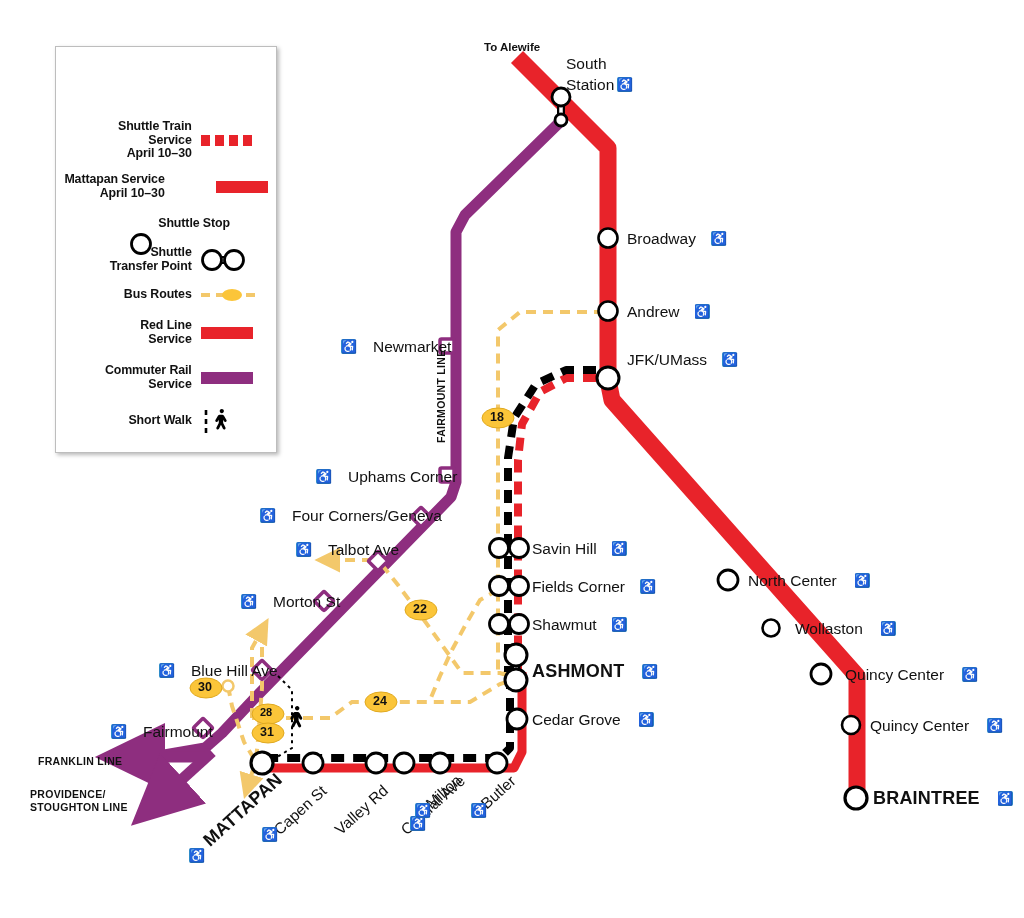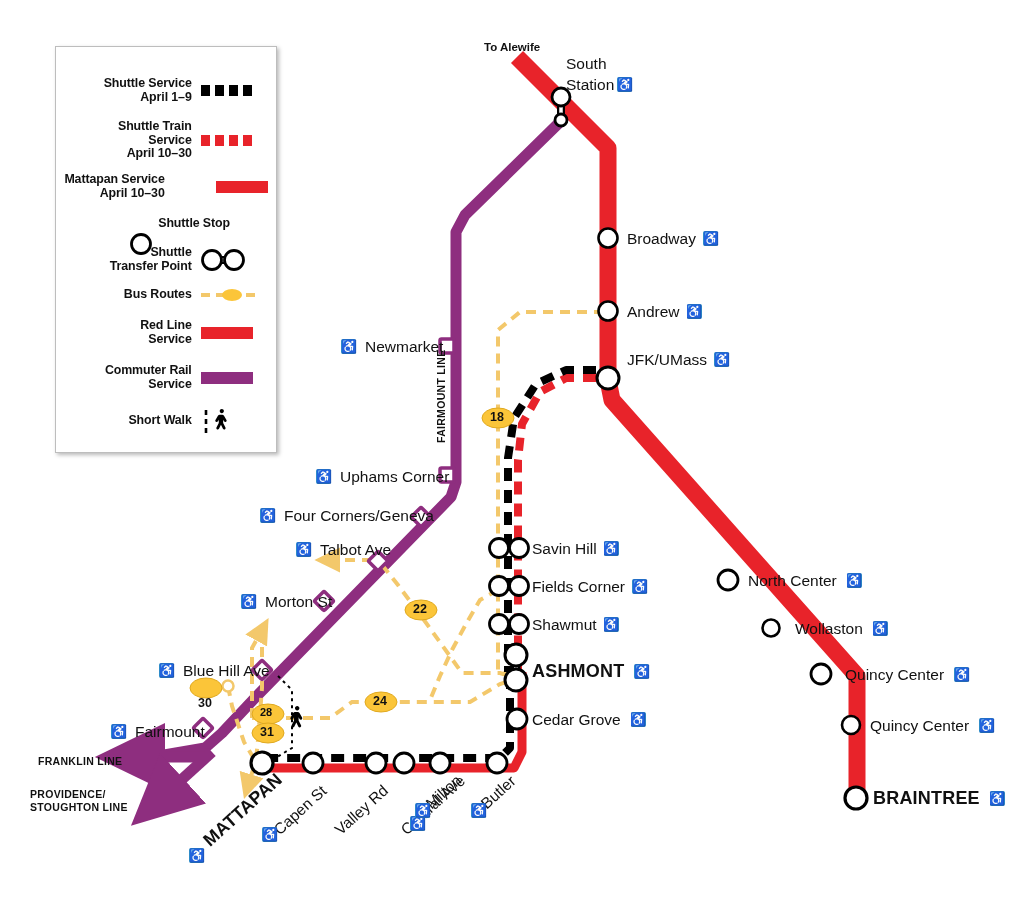--- a/index.html
+++ b/index.html
@@ -49,21 +49,21 @@
   .lbl.small{font-size:11.5px;font-weight:bold;}
   .lbl.tiny{font-size:10.5px;font-weight:bold;letter-spacing:.3px;}
   .rot{transform-origin:left top;}
 
   
   .acc{display:inline-block;width:15px;height:15px;vertical-align:-2px;
        background:#2E8BC9;border-radius:2px;position:relative;margin-left:3px;}
   .acc::after{content:"\267F";position:absolute;left:0;top:0;width:15px;height:15px;
        line-height:15px;text-align:center;font-size:13px;color:#fff;}
 
-  .row-lbl{display:inline-flex;align-items:center;gap:4px;}
+  .row-lbl{display:inline-flex;align-items:center;gap:12px;}
 </style>
 </head>
 <body>
 
 <div id="map-root">
 
   <svg id="map-svg" viewBox="0 0 1024 918" xmlns="http://www.w3.org/2000/svg">
     <defs>
       <marker id="arrowPurple" markerWidth="7" markerHeight="7" refX="3.2" refY="3.5" orient="auto" markerUnits="strokeWidth">
         <path d="M0,0.4 L6.4,3.5 L0,6.6 Z" fill="#8E2E7F"></path>
@@ -227,29 +227,20 @@
       </g>
     </g>
 
     <g transform="translate(288,706) scale(0.046)">
       <path fill="#000" d="M248 48c0 26.5-21.5 48-48 48s-48-21.5-48-48 21.5-48 48-48 48 21.5 48 48zM152 128c-17 0-32 9-40 24l-56 96c-9 15-4 35 11 44s35 4 44-11l20-34v70l-52 104c-8 16-2 35 14 43s35 2 43-14l45-90 45 90c8 16 27 22 43 14s22-27 14-43l-52-104v-70l20 34c9 15 29 20 44 11s20-29 11-44l-56-96c-8-15-23-24-40-24h-58z"></path>
     </g>
   </svg>
 
   <div id="legend">
 
-    <div class="legend-row" style="top:30px;">
-      <div class="legend-label">
-        <div>Shuttle Service</div>
-        <div>April 1–9</div>
-      </div>
-      <div class="legend-sym">
-          <span class="sw-dash-black"></span>
-        </div>
-    </div>
 
     <div class="legend-row" style="top:73px;">
       <div class="legend-label">
         <div>Shuttle Train</div>
         <div>Service</div>
         <div>April 10–30</div>
       </div>
       <div class="legend-sym">
           <span class="sw-dash-red"></span>
         </div>
@@ -489,15 +480,15 @@
         <span class="acc" style="margin-left:0;margin-right:5px;"></span>
         <span>Fairmount</span>
       </span>
   </div>
 
   <div class="lbl" style="left:490px;top:411px;font-size:12.5px;font-weight:bold;">18</div>
   <div class="lbl" style="left:413px;top:603px;font-size:12.5px;font-weight:bold;">22</div>
   <div class="lbl" style="left:373px;top:695px;font-size:12.5px;font-weight:bold;">24</div>
   <div class="lbl" style="left:260px;top:707px;font-size:11px;font-weight:bold;">28</div>
   <div class="lbl" style="left:260px;top:726px;font-size:12.5px;font-weight:bold;">31</div>
-  <div class="lbl" style="left:198px;top:681px;font-size:12.5px;font-weight:bold;margin-top:16px;">30</div>
+  <div class="lbl" style="left:198px;top:681px;font-size:12.5px;font-weight:bold;">30</div>
 
 </div>
 
 </body></html>

